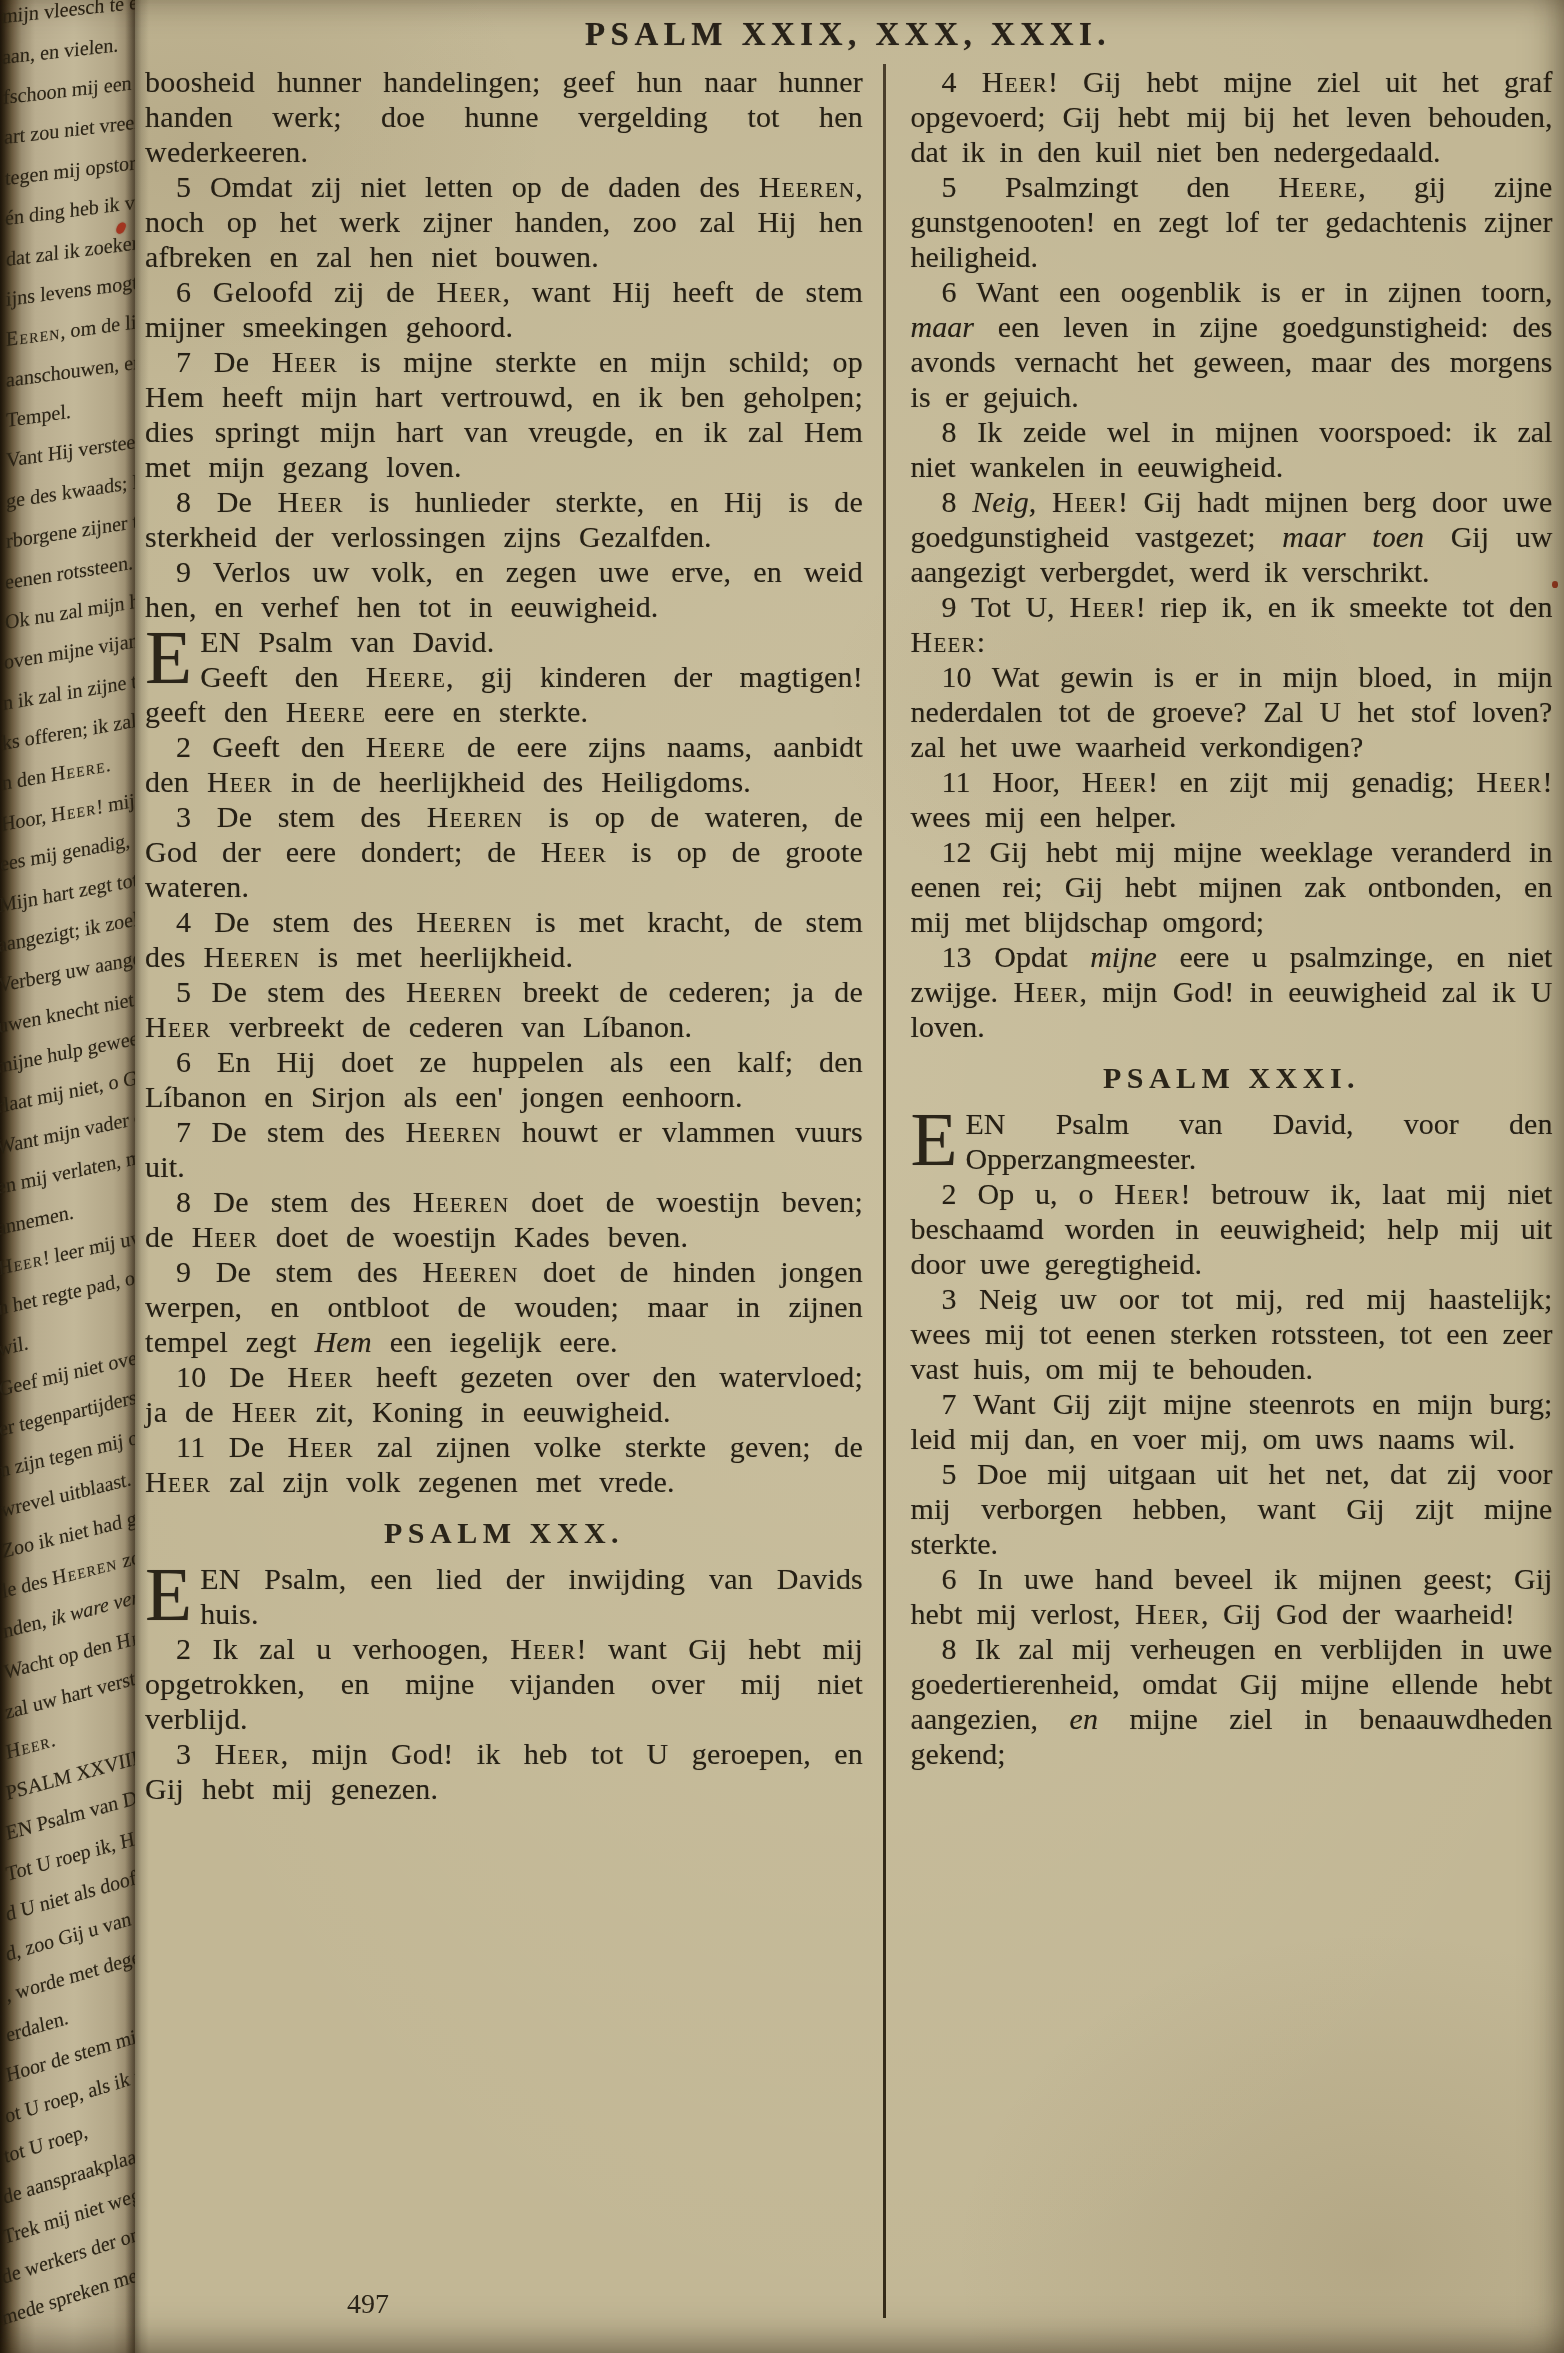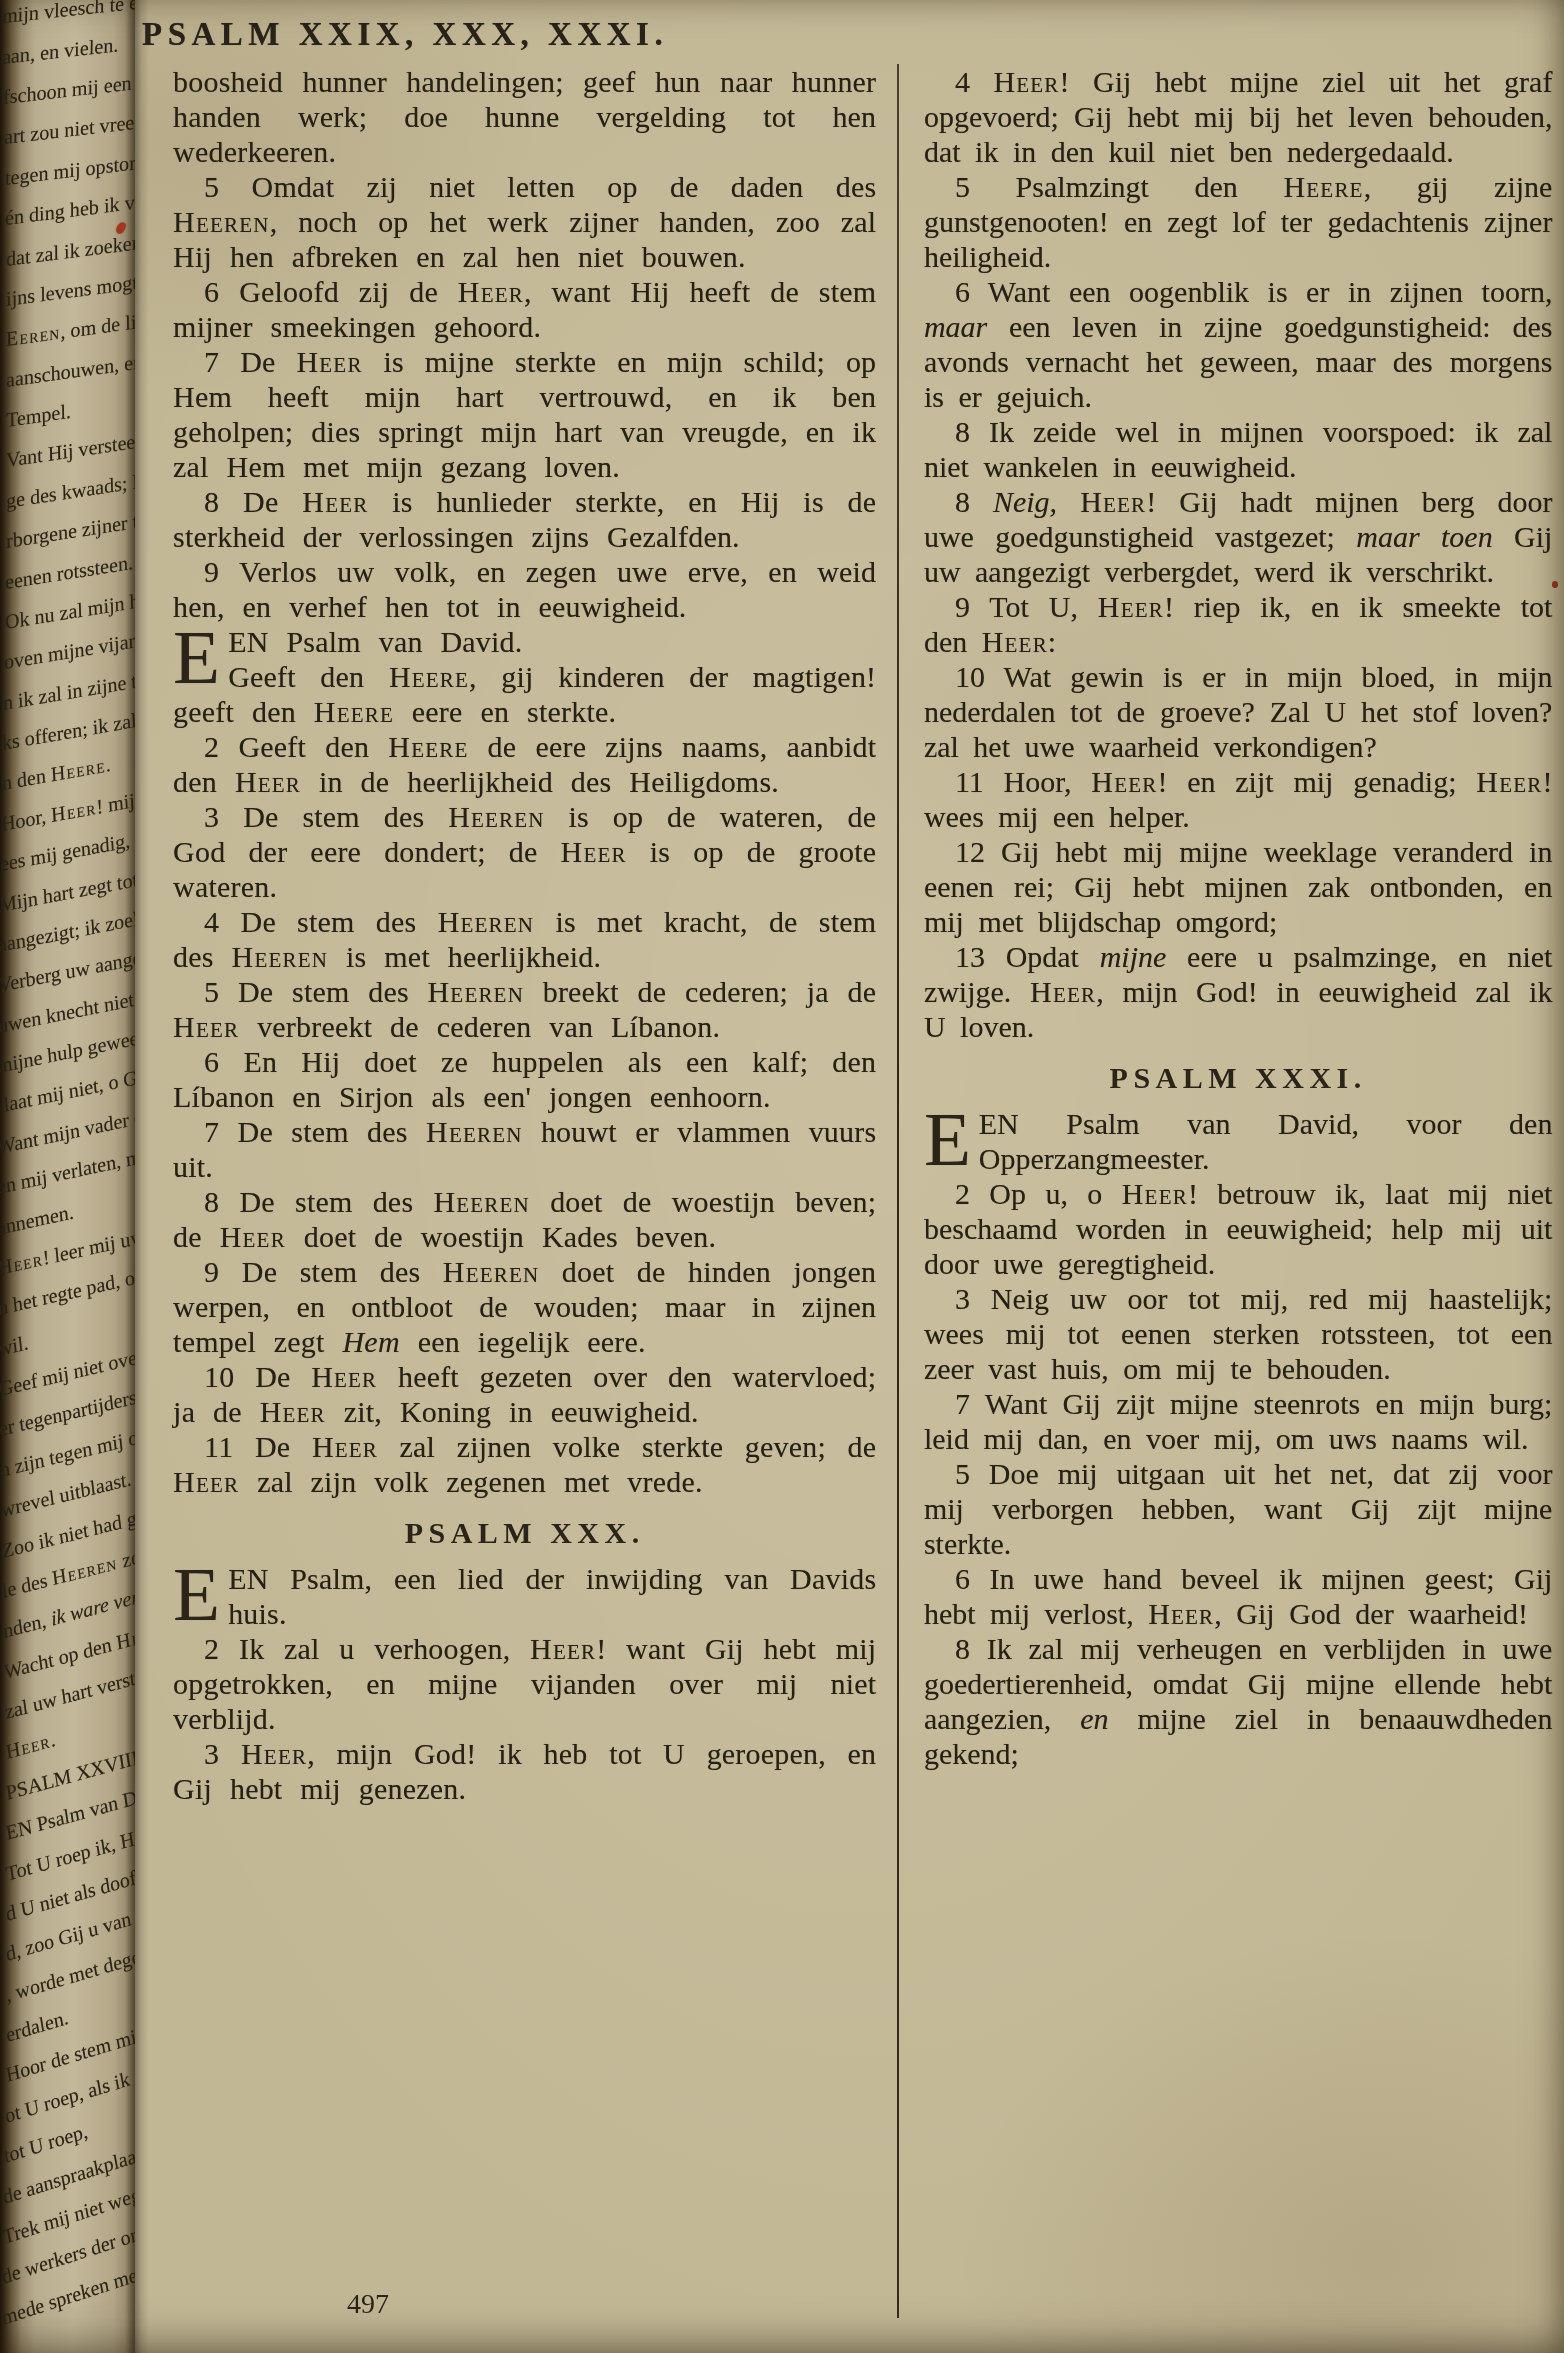--- a/index.html
+++ b/index.html
@@ -36,24 +36,24 @@
     transform-origin:0 50%;
     text-shadow:0 0 0.8px rgba(44,37,23,.4);
   }
   .crease{
     position:absolute;left:125px;top:0;bottom:0;width:23.5px;z-index:3;pointer-events:none;
     background:linear-gradient(90deg, rgba(28,20,8,0) 0%, rgba(28,20,8,.45) 38%, rgba(28,20,8,.14) 68%, rgba(28,20,8,0) 100%);
   }
   
   .content{position:absolute;left:142px;top:11px;right:11px;bottom:0;z-index:1;}
   .running-head{
-    font-size:33px;font-weight:700;letter-spacing:5.5px;
+    text-align:center;font-size:33px;font-weight:700;letter-spacing:5.5px;
     padding-top:4.7px;color:#29231a;text-shadow:0 0 0.8px rgba(41,35,26,.5);
   }
-  .columns{display:flex;margin-top:11px;margin-left:28px;}
+  .columns{display:flex;margin-top:11px;}
   .col{box-sizing:border-box;}
   .col1{width:52.5%;padding:0 20.3px 0 3.1px;}
   .col2{flex:1;padding:0 1.6px 0 25px;}
   .col-divider{
     width:2.3px;align-self:stretch;min-height:2254px;
     background:linear-gradient(180deg,#4a3f2c 0%,#2e2717 45%,#352c1a 100%);
   }
   .verse{
     margin:0;text-indent:31px;text-align:justify;
     font-size:30px;line-height:35px;word-spacing:7px;

